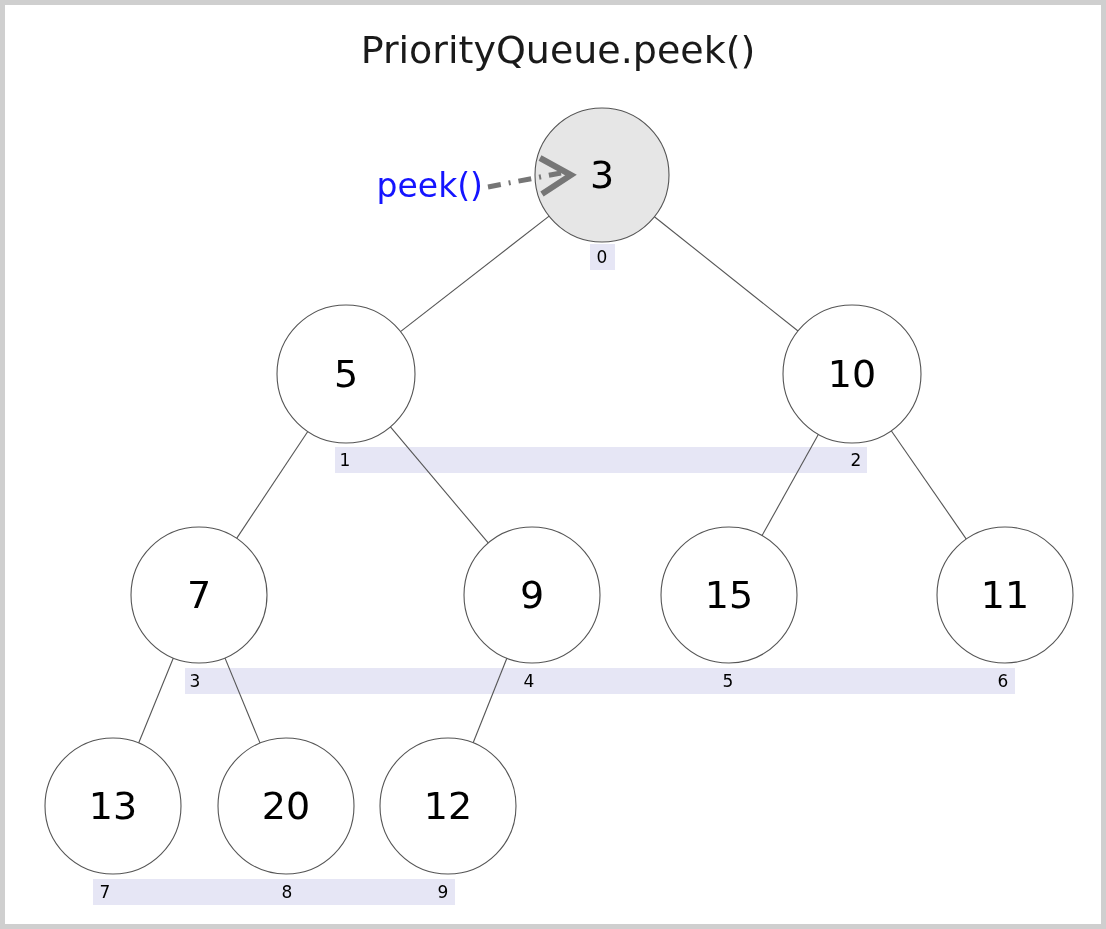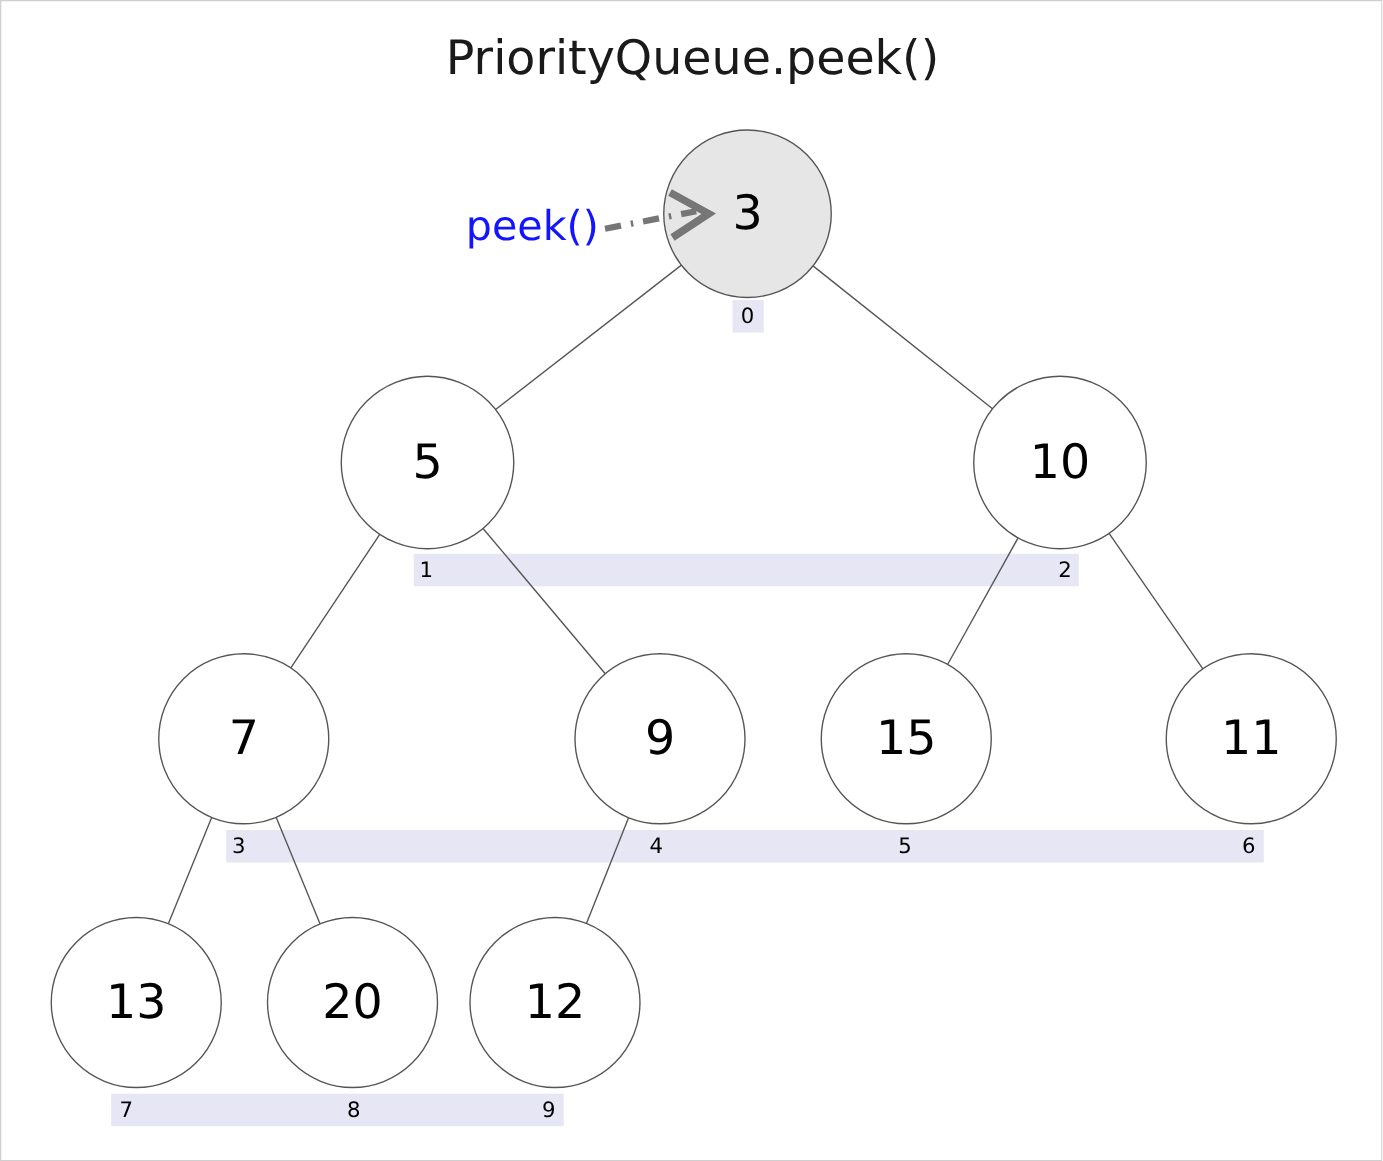--- a/index.html
+++ b/index.html
@@ -5,21 +5,21 @@
   html, body {
     margin: 0;
     padding: 0;
     background: #ffffff;
   }
   #canvas {
     position: relative;
     width: 1106px;
     height: 929px;
     background: #ffffff;
-    border: 1px solid #1d4ed8;
+    border: 5px solid #1d4ed8;
     box-sizing: border-box;
     overflow: hidden;
     font-family: "DejaVu Sans", "Liberation Sans", sans-serif;
   }
   #diagram-svg {
     position: absolute;
     left: 0;
     top: 0;
     width: 1106px;
     height: 929px;

